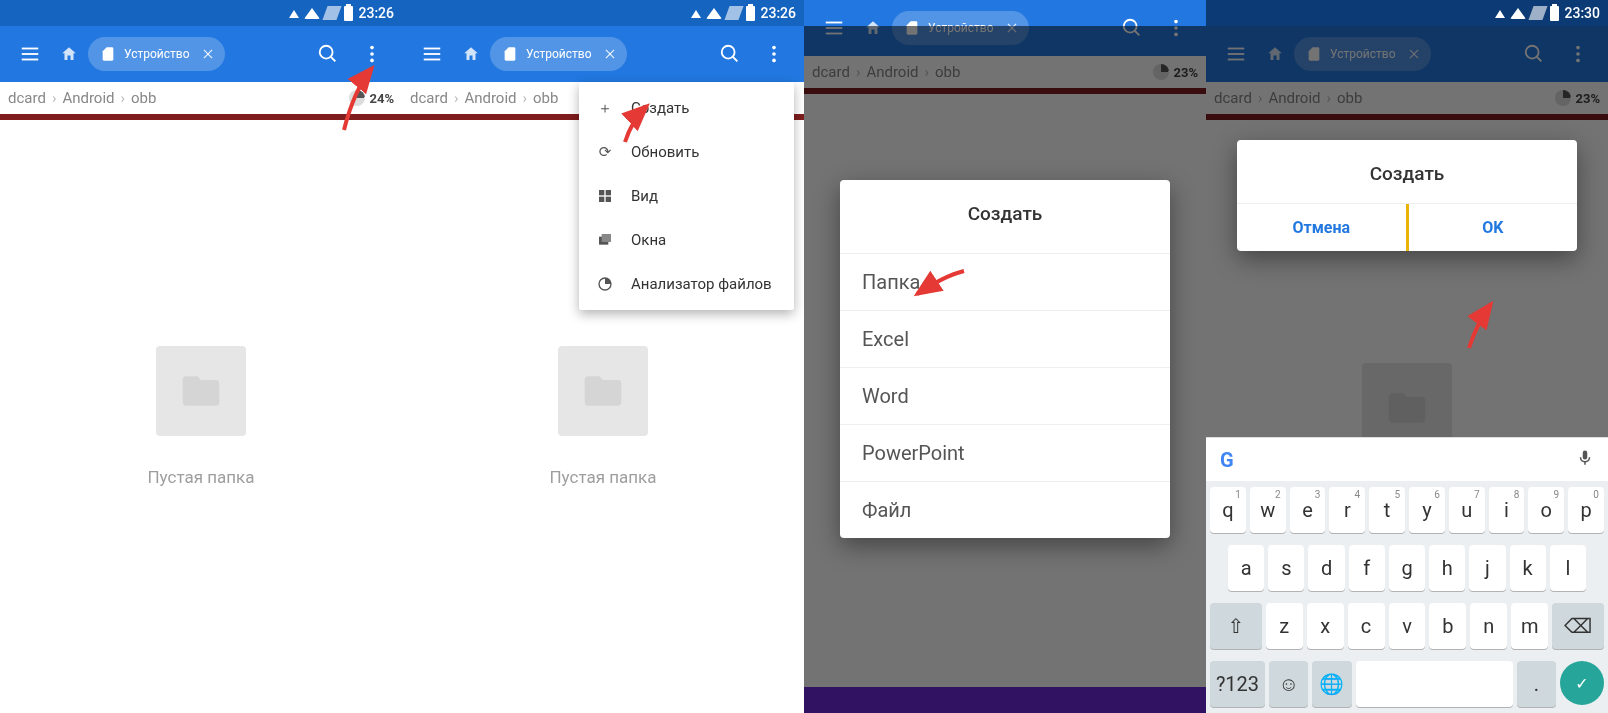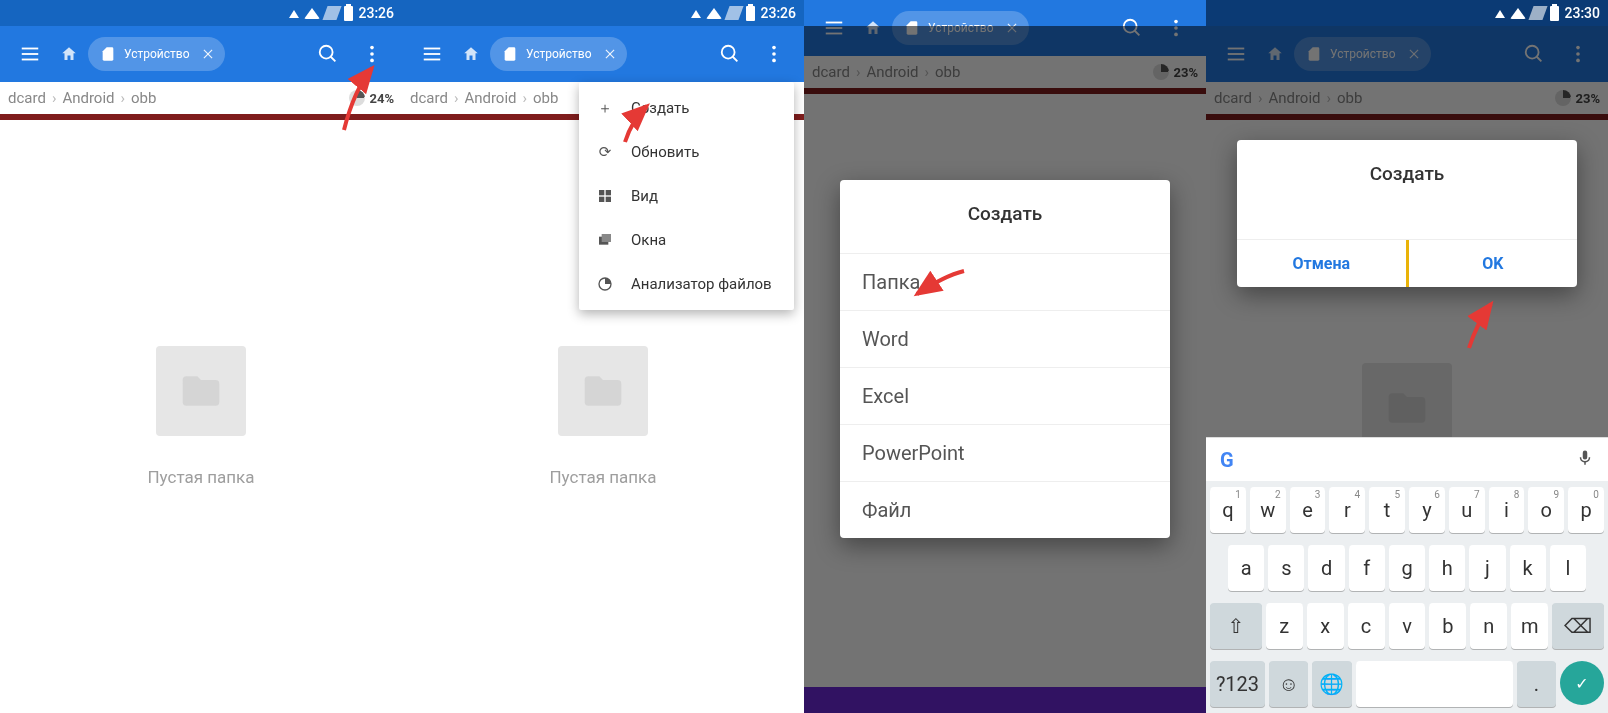--- a/index.html
+++ b/index.html
@@ -193,21 +193,21 @@
     margin: 0 18px 18px 18px;
     border-bottom:1px solid #ccc;
     padding: 6px 0;
     font-size:16px; color:#555;
     position:relative;
   }
   .dlg-input .field .cursor{
     display:inline-block; width:1px; height:18px; background:#1b73e8; vertical-align:middle;
   }
   .dlg-actions{
-    display:flex; border-top:1px solid #eee;margin-top:36px;
+    display:flex; border-top:1px solid #eee;
   }
   .dlg-actions .act{
     flex:1; text-align:center; padding:14px 0;
     font-size:16px; font-weight:700; color:#2278e0;
   }
   .dlg-actions .act + .act { border-left:3px solid #eab308;}
   
   .keyboard{
     position:absolute;
     left:0; right:0; bottom:0;
@@ -499,22 +499,22 @@
           <path d="M10 4H4a2 2 0 00-2 2v12a2 2 0 002 2h16a2 2 0 002-2V8a2 2 0 00-2-2h-8l-2-2z"></path>
         </svg>
       </div>
     <div class="empty-label">Пустая папка</div>
   </div>
   <div class="dim-overlay" style="top:26px"></div>
 
   <div class="dialog dlg-create">
     <div class="dlg-title">Создать</div>
     <div class="opt">Папка</div>
+    <div class="opt">Excel</div>
     <div class="opt">Word</div>
-    <div class="opt">Excel</div>
     <div class="opt">PowerPoint</div>
     <div class="opt">Файл</div>
   </div>
   <svg class="arrow" style="top:266px;left:105px;" width="60" height="40">
     <defs>
         <marker id="ah3" markerWidth="8" markerHeight="8" refX="6" refY="3" orient="auto">
           <path d="M0,0 L7,3 L0,6 Z" fill="#e53935"></path>
         </marker>
       </defs>
     <path d="M55,5 Q35,10 8,28" stroke="#e53935" stroke-width="4" fill="none" marker-end="url(#ah3)"></path>

